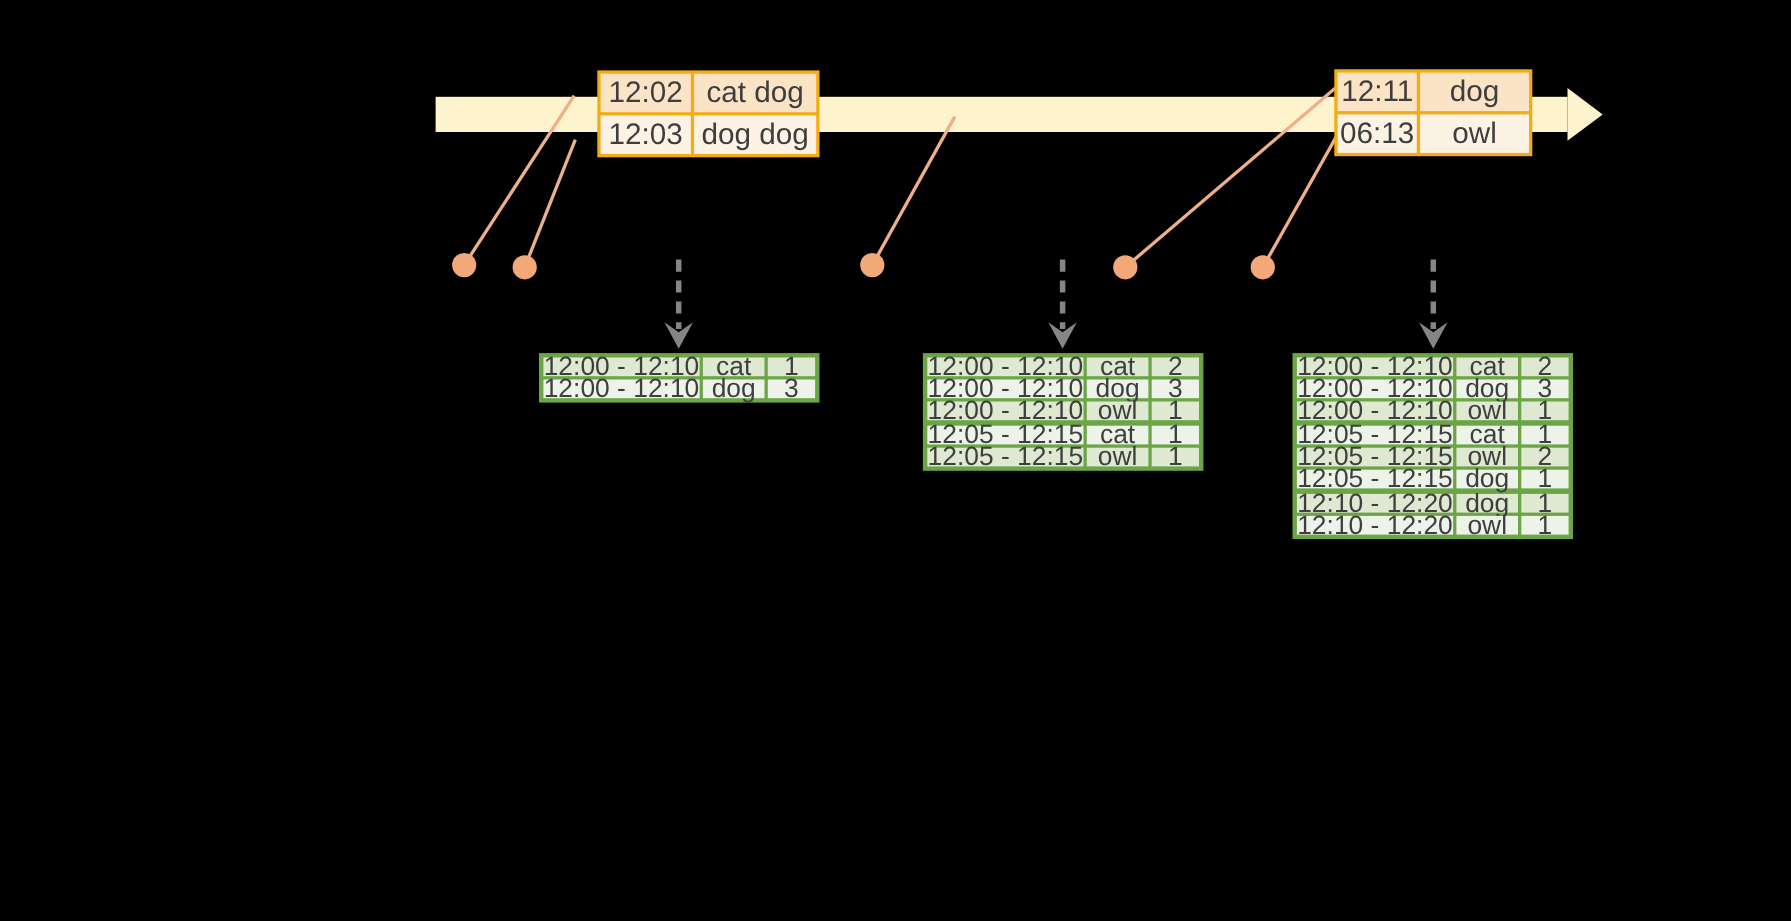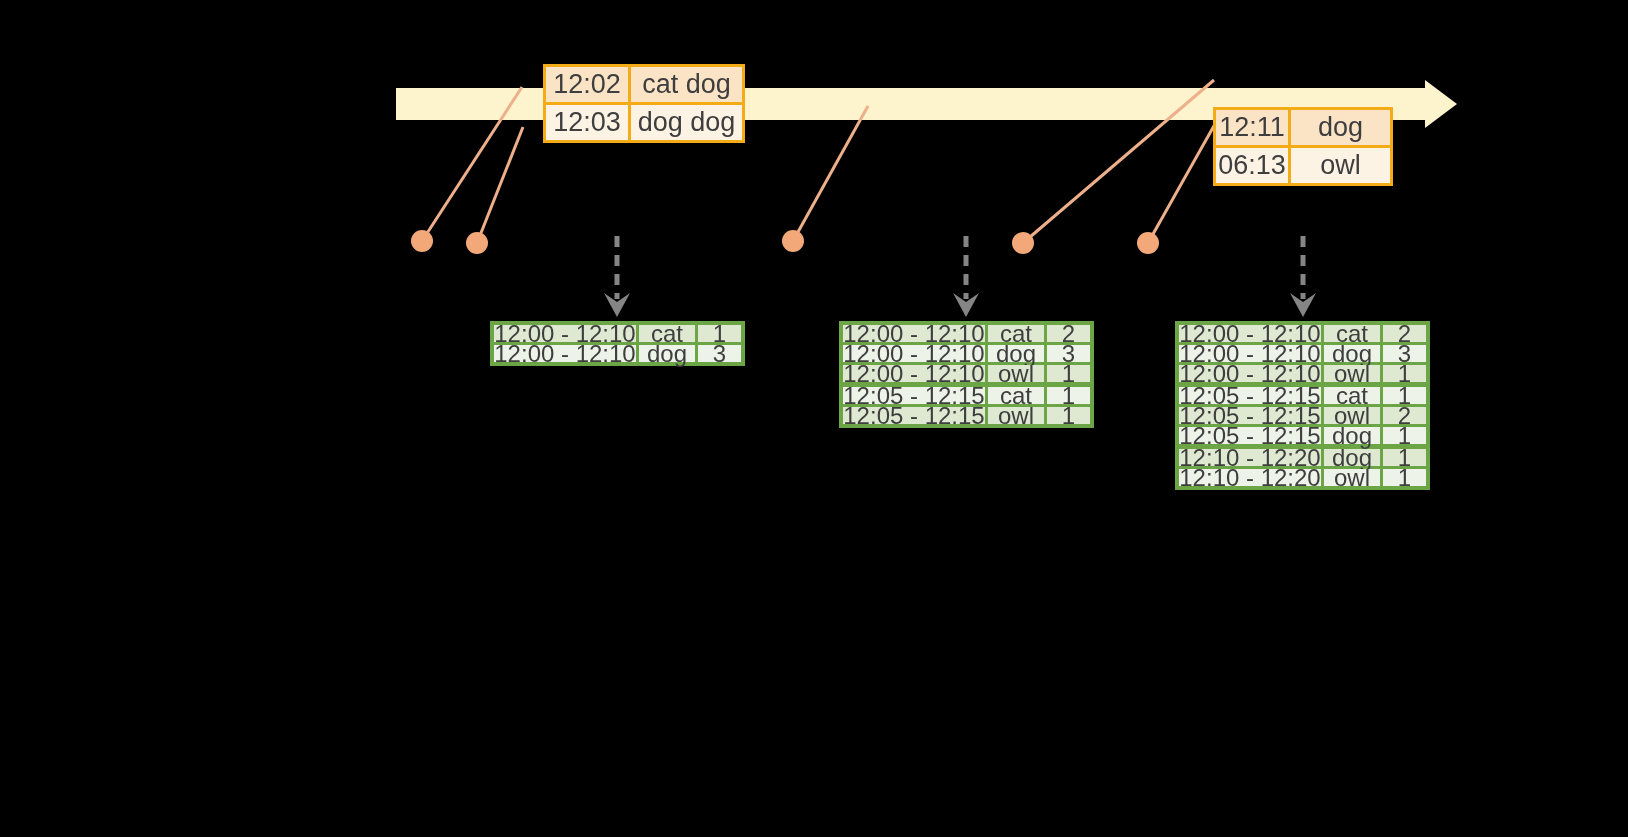--- a/index.html
+++ b/index.html
@@ -96,21 +96,21 @@
         <div class="cell time">12:02</div>
         <div class="cell words">cat dog</div>
       </div>
       <div class="row tone-light">
         <div class="cell time">12:03</div>
         <div class="cell words">dog dog</div>
       </div>
     </div>
 
 
-  <div class="event-table" style="left:1213px;top:63px;margin-top:44px;--tc:72px;--wc:99px;">
+  <div class="event-table" style="left:1213px;top:63px;--tc:72px;--wc:99px;">
       <div class="row tone-dark">
         <div class="cell time">12:11</div>
         <div class="cell words">dog</div>
       </div>
       <div class="row tone-light">
         <div class="cell time">06:13</div>
         <div class="cell words">owl</div>
       </div>
     </div>
 

